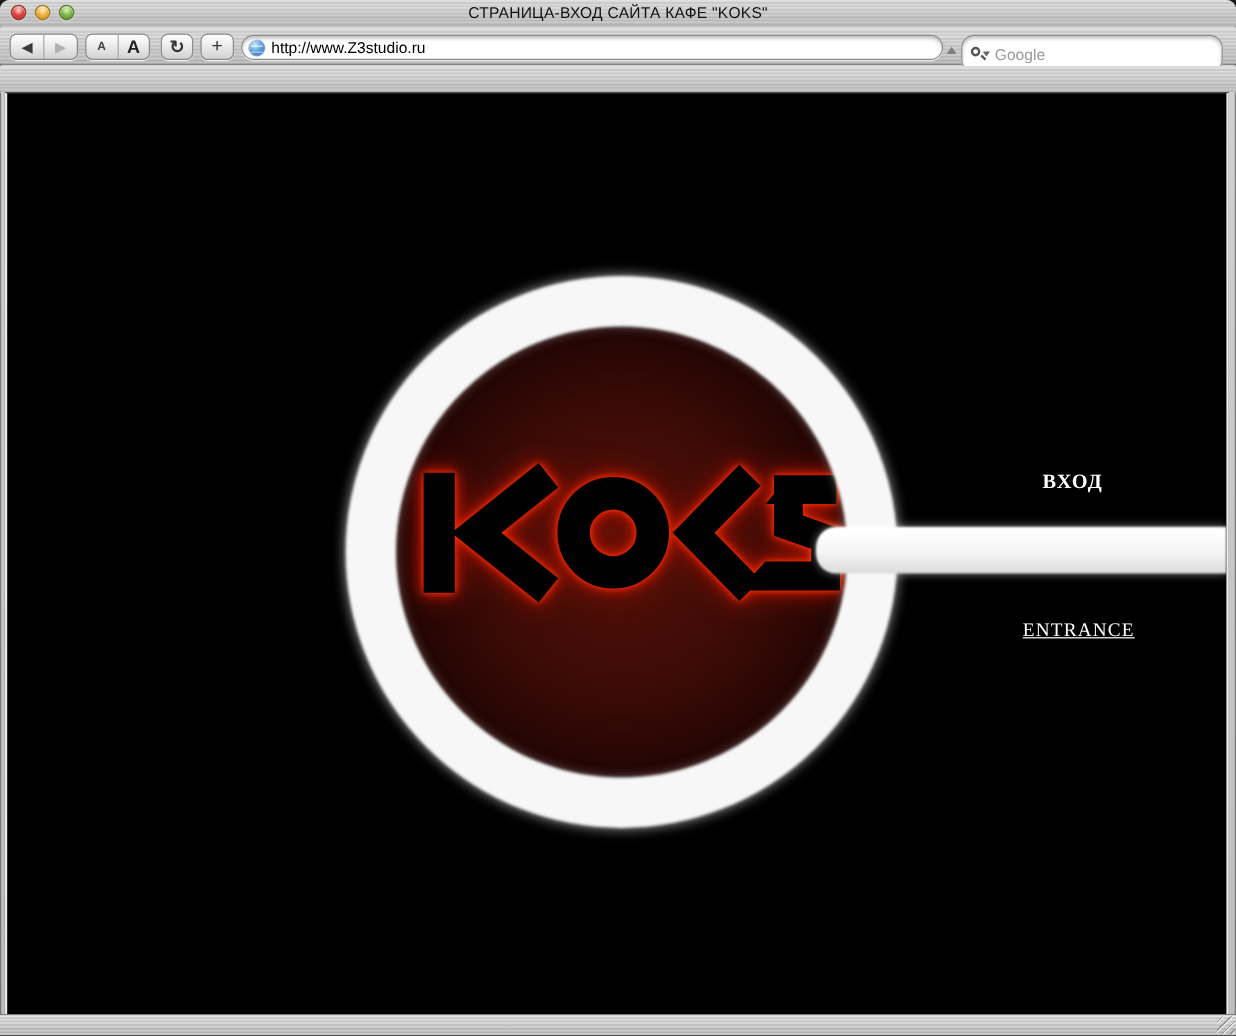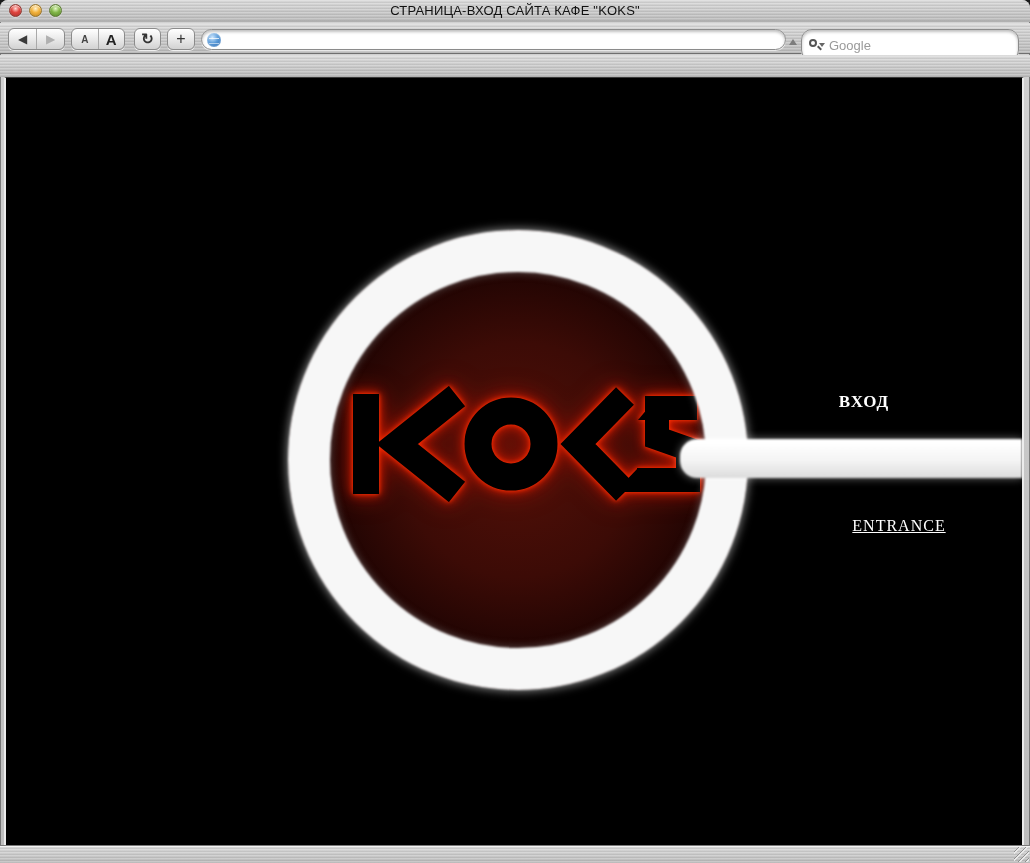--- a/index.html
+++ b/index.html
@@ -146,21 +146,21 @@
     filter:blur(.8px);
   }
   .koks-svg {
     position:absolute; left:339px; top:308px; width:360px; height:116px;
     filter: drop-shadow(0 0 2px #ff3000) drop-shadow(0 0 5px #e02000) drop-shadow(0 0 11px #8c0e00);
   }
   .entr {
     position:absolute; width:200px; text-align:center; color:#fff;
     font-family:"Liberation Serif", serif; cursor:pointer;
   }
-  .entr.ru { left:758px; top:314px; font-size:17px; letter-spacing:1px; font-weight:bold; }
+  .entr.ru { left:788px; top:314px; font-size:17px; letter-spacing:1px; font-weight:bold; }
   .entr.en { left:793px; top:439px; font-size:16px; letter-spacing:1px;text-decoration:underline; }
 
   
   .statusbar {
     position:absolute; left:0; right:0; bottom:0; height:18px;
     border-top:1px solid #7a7a7a;
     box-shadow: inset 0 1px 0 rgba(255,255,255,.6);
   }
   .resize-grip {
     position:absolute; right:1px; bottom:1px; width:15px; height:15px;
@@ -206,20 +206,21 @@
     <div class="tb-btn" style="left:134px; width:27px;">
       <span class="reload-glyph">↻</span>
     </div>
 
     <div class="tb-btn" style="left:167px; width:28px;">
       <span class="plus-glyph">+</span>
     </div>
 
     <div class="addressbar">
       <span class="globe"></span>
+      <input type="text" value="http://www.Z3studio.ru" style="">
     </div>
 
     <div class="field-caret"></div>
 
     <div class="searchbar">
       <span class="mag">
         <span class="lens"></span>
         <span class="handle"></span>
         <span class="dd"></span>
       </span>

